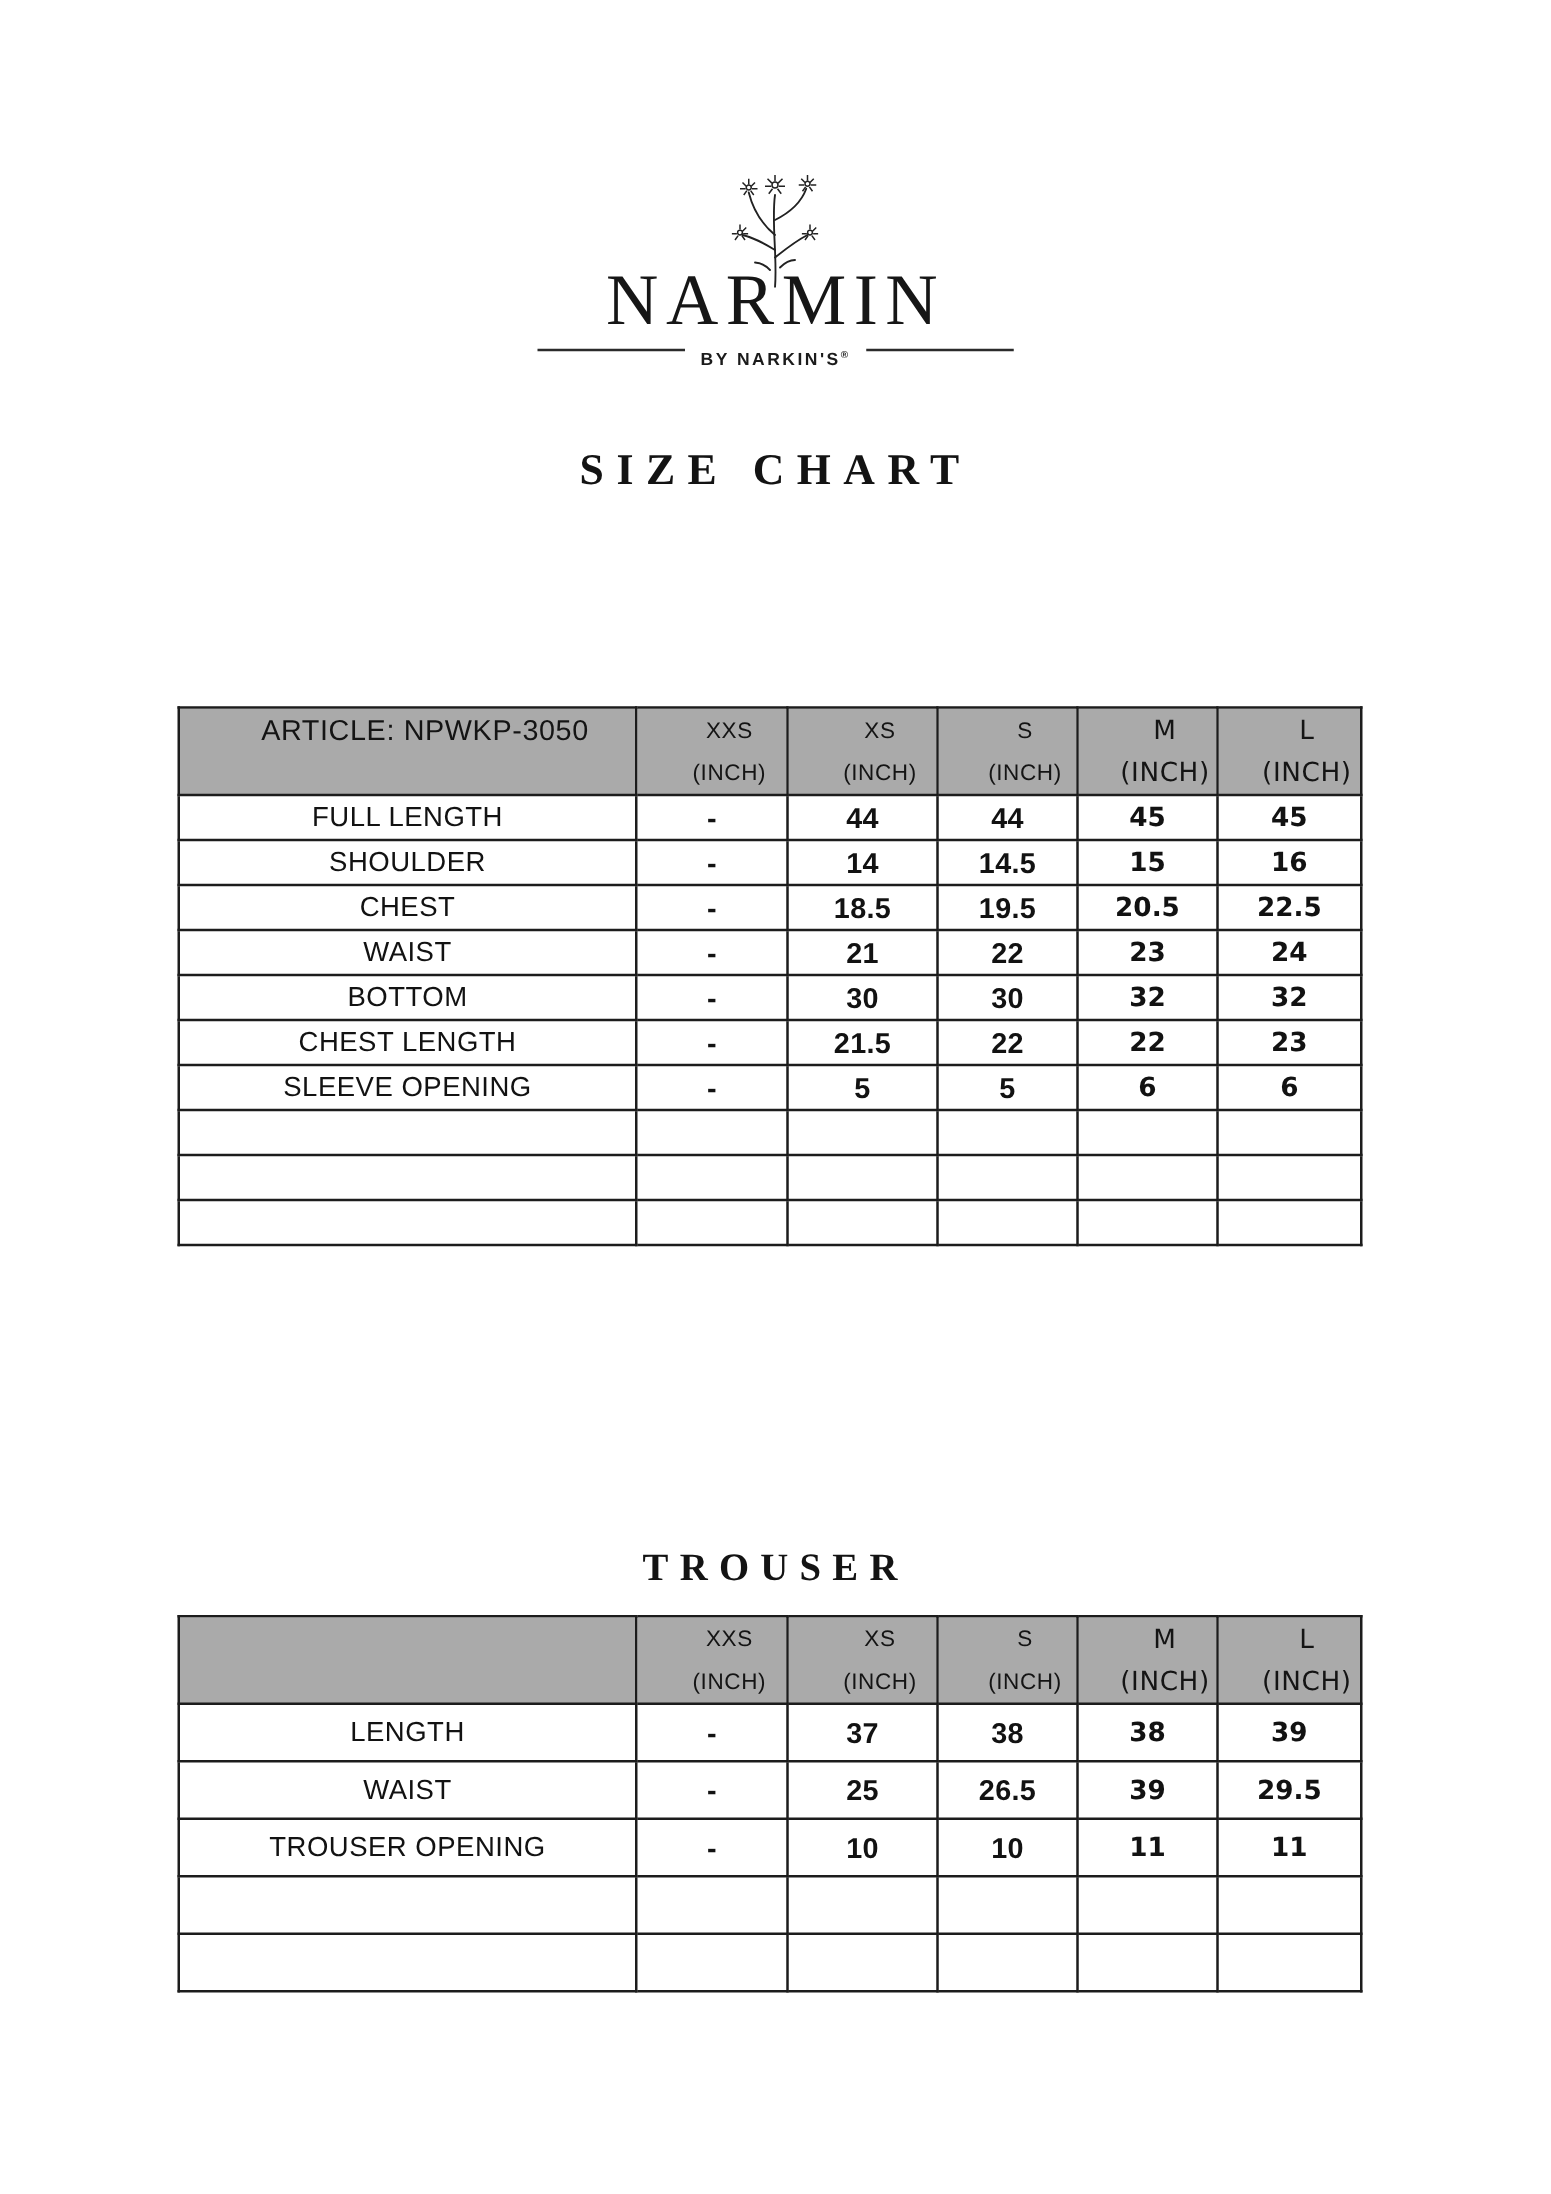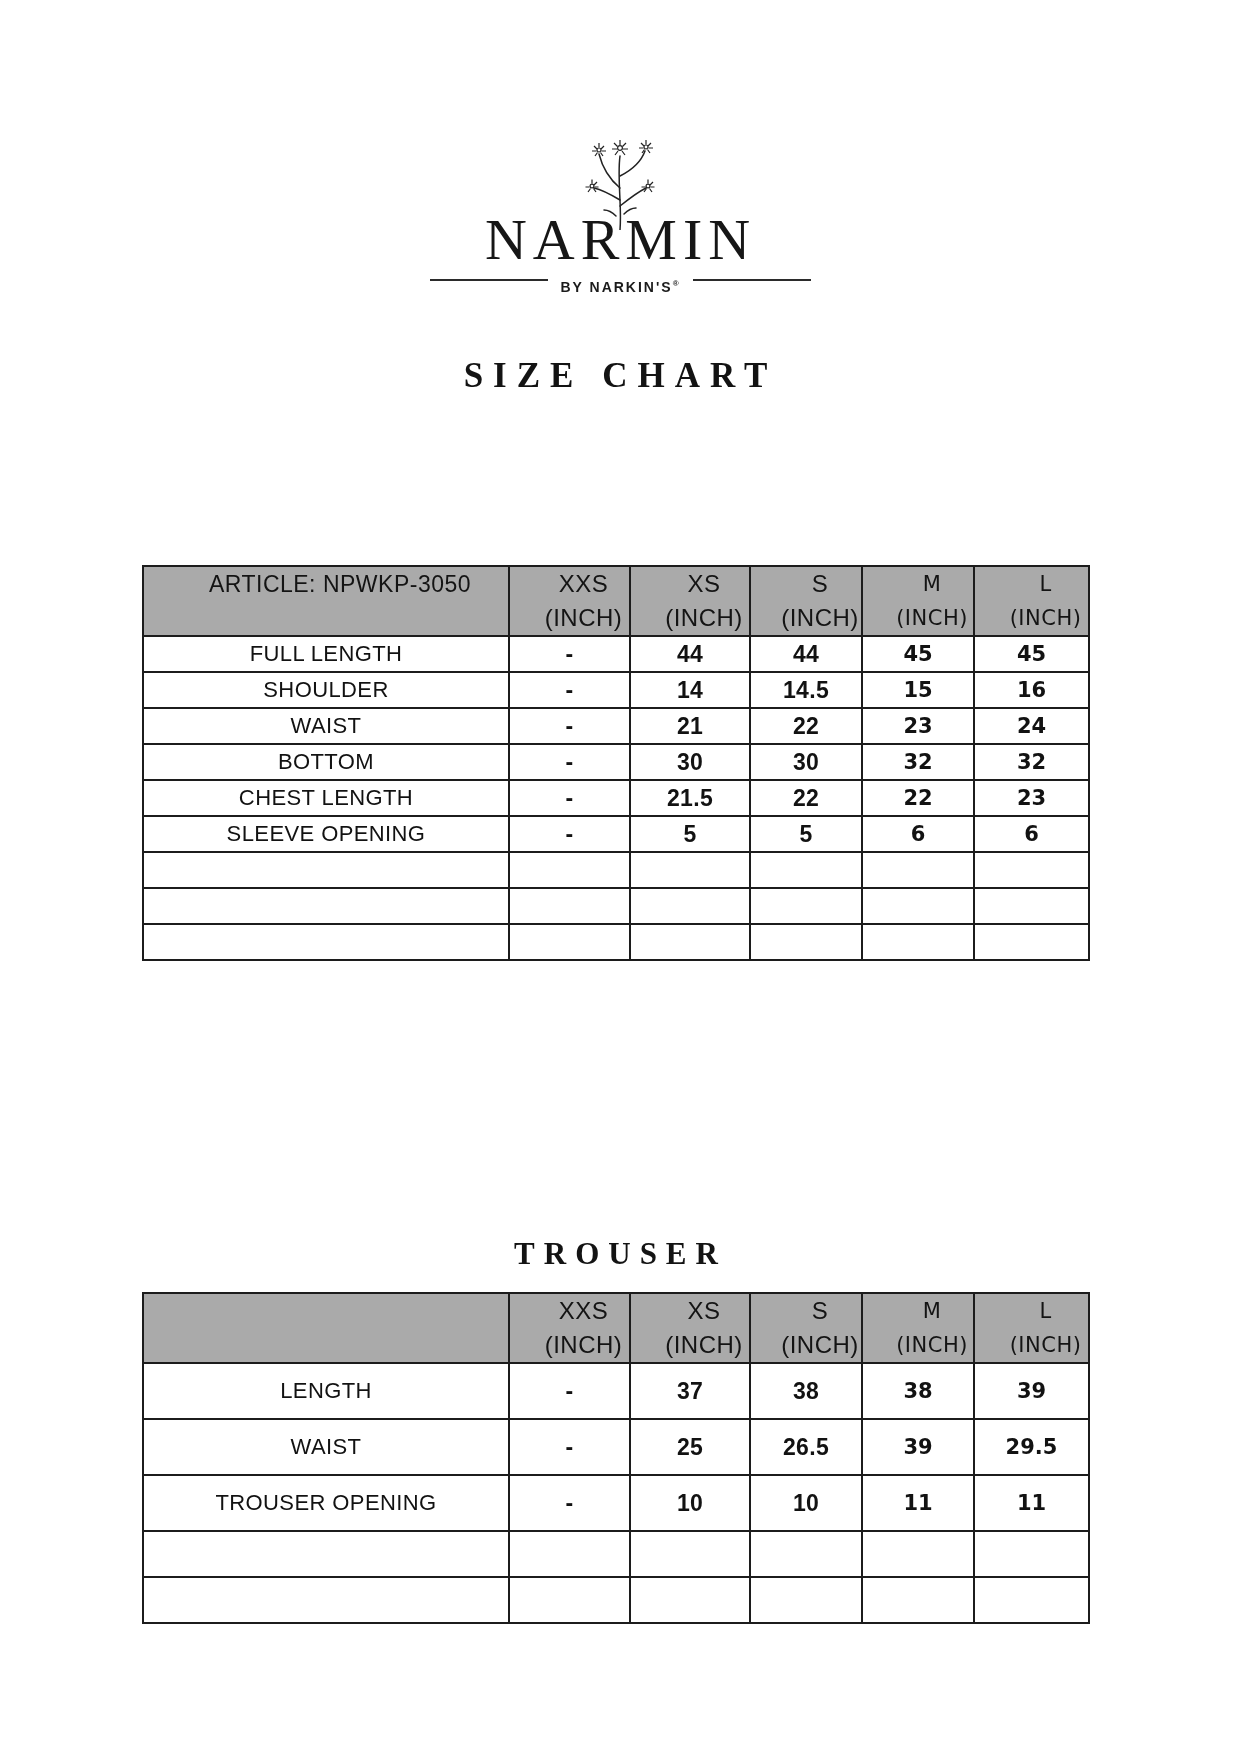--- a/index.html
+++ b/index.html
@@ -40,27 +40,27 @@
   .title.size-chart{top:356px;font-size:35px;letter-spacing:10px;}
   .title.trouser{top:1236px;font-size:31px;letter-spacing:9px;}
 
   
   .tbl-wrap{position:absolute;left:142px;}
   .tbl-wrap.first{top:565px;}
   .tbl-wrap.second{top:1292px;}
   table{border-collapse:collapse;table-layout:fixed;width:946px;background:#fff;}
   th,td{border:2px solid var(--border);padding:0;text-align:center;vertical-align:middle;overflow:hidden;}
   th{background:var(--header-bg);vertical-align:top;font-weight:normal;padding-left:28px;}
-  .hline{line-height:34px;font-size:24px;letter-spacing:0.5px;color:#141414;white-space:nowrap;}
+  .hline{line-height:34px;font-size:18px;letter-spacing:0.5px;color:#141414;white-space:nowrap;}
   th.article .hline{font-size:23px;}
   th.wide .hline{font-family:"DejaVu Sans",sans-serif;font-size:21px;}
 
   .t1 tr.data{height:36px;}
   .t1 tr.empty{height:36px;}
-  .t2 tr.data{height:56px;}
+  .t2 tr.data{height:46px;}
   .t2 tr.empty{height:46px;}
 
   td.rl{font-size:22px;letter-spacing:0.4px;white-space:nowrap;}
   td.v{font-weight:bold;font-size:23px;letter-spacing:0.3px;}
   td.v.wide{font-family:"DejaVu Sans",sans-serif;font-size:21px;letter-spacing:0;}
 </style>
 </head>
 <body>
 
 <div class="logo-block">
@@ -154,20 +154,28 @@
     </tr>
     <tr class="data">
       <td class="rl">SHOULDER</td>
       <td class="v">-</td>
       <td class="v">14</td>
       <td class="v">14.5</td>
       <td class="v wide">15</td>
       <td class="v wide">16</td>
     </tr>
     <tr class="data">
+      <td class="rl">CHEST</td>
+      <td class="v">-</td>
+      <td class="v">18.5</td>
+      <td class="v">19.5</td>
+      <td class="v wide">20.5</td>
+      <td class="v wide">22.5</td>
+    </tr>
+    <tr class="data">
       <td class="rl">WAIST</td>
       <td class="v">-</td>
       <td class="v">21</td>
       <td class="v">22</td>
       <td class="v wide">23</td>
       <td class="v wide">24</td>
     </tr>
     <tr class="data">
       <td class="rl">BOTTOM</td>
       <td class="v">-</td>

